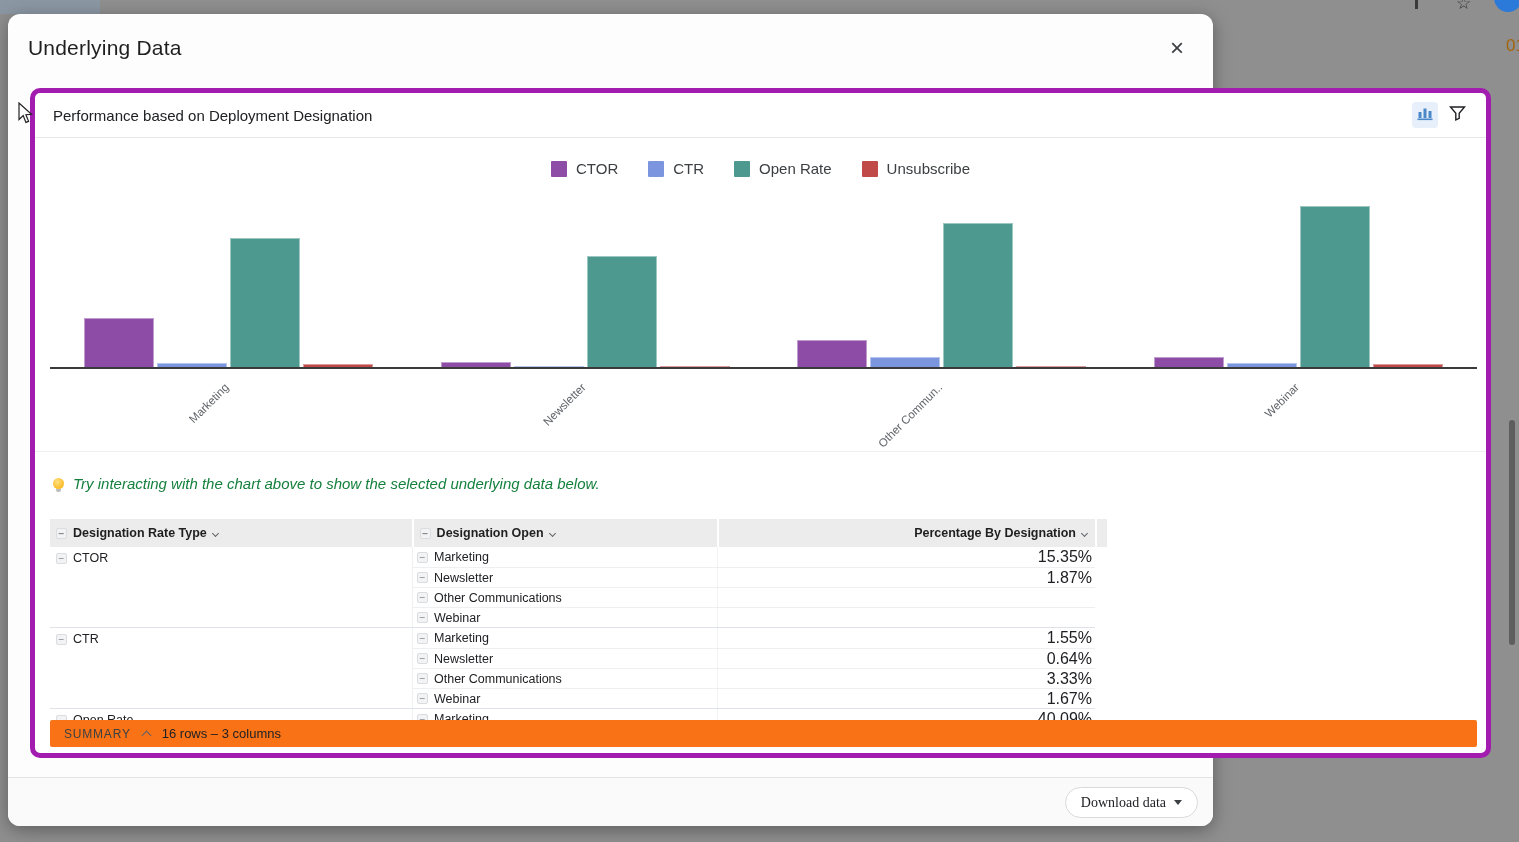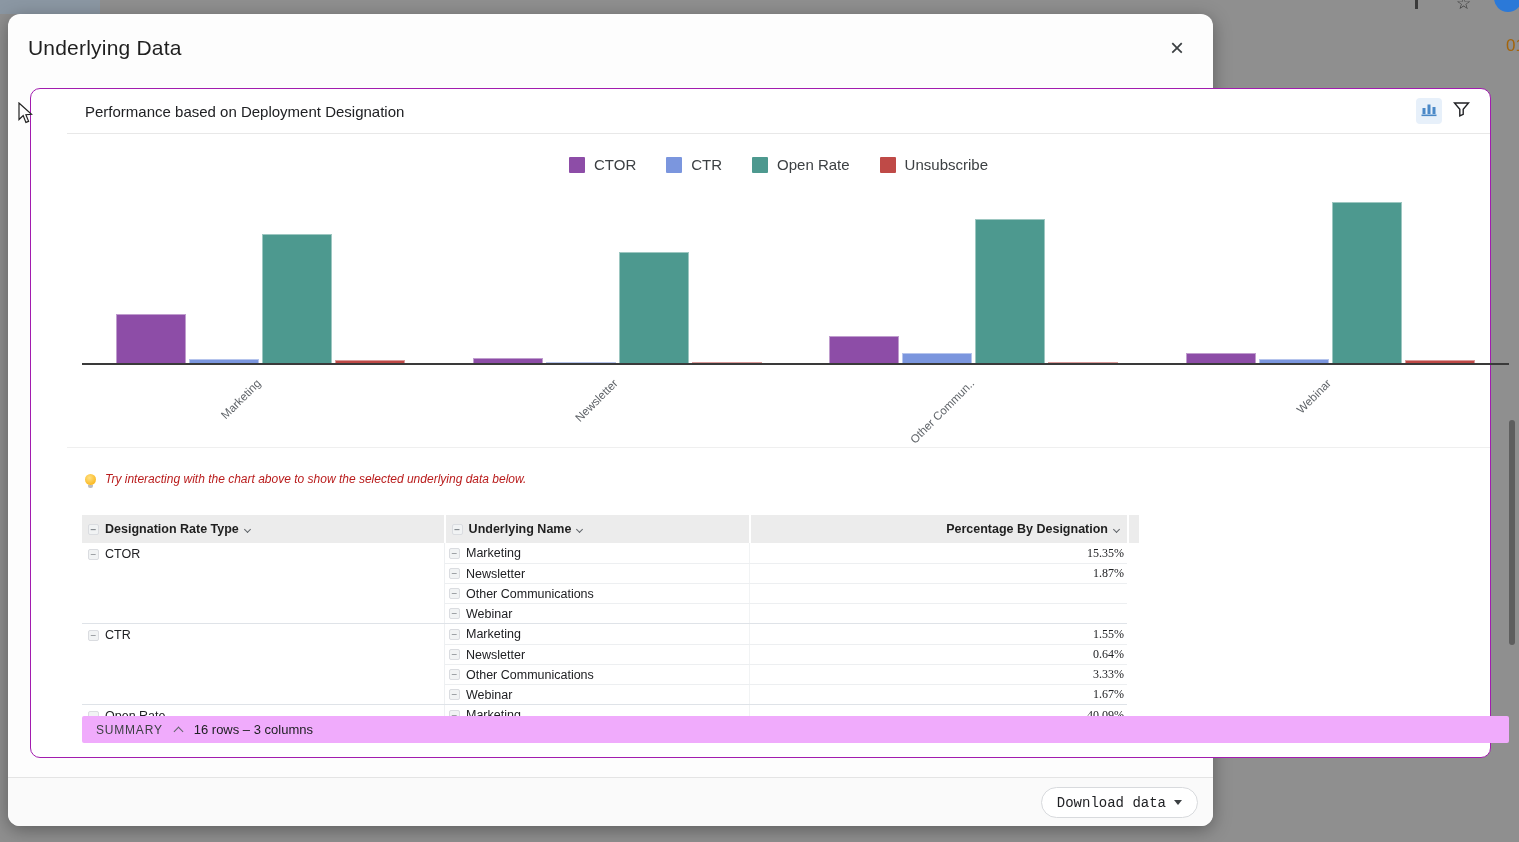--- a/index.html
+++ b/index.html
@@ -14,21 +14,21 @@
   .bg-circle { position:absolute; left:1494px; top:-16px; width:28px; height:28px; border-radius:50%; background:#2b79d8; }
   .bg-text { position:absolute; left:1506px; top:36px; font-size:17px; font-weight:500; color:#a4640a; white-space:nowrap; }
   .pg-scrollbar { position:absolute; left:1509px; top:420px; width:6px; height:225px; background:#5e5e5e; border-radius:3px; }
 
   
   .modal { position:absolute; left:8px; top:14px; width:1205px; height:812px; background:#fdfdfd; border-radius:12px; box-shadow:0 4px 18px rgba(0,0,0,.35); }
   .modal-title { position:absolute; left:20px; top:22px; font-size:21px; font-weight:500; color:#1f1f1f; letter-spacing:.2px; }
   .close-btn { position:absolute; top:20px; right:22px; width:28px; height:28px; border:none; background:transparent; font-size:24px; line-height:26px; color:#3c4043; cursor:pointer; font-weight:300; }
 
   
-  .card { position:absolute; left:22px; top:74px; width:1461px; height:670px; border:1px solid #a21caf; border-radius:10px; background:#fff;padding-left:36px; }
+  .card { position:absolute; left:22px; top:74px; width:1461px; height:670px; border:5px solid #a21caf; border-radius:10px; background:#fff; }
   .card-header { height:45px; border-bottom:1px solid #e8e8e8; display:flex; align-items:center; padding:0 16px 0 18px; }
   .card-title { flex:1; font-size:15px; color:#202124; }
   .icon-btn { width:26px; height:26px; border:none; border-radius:4px; background:transparent; display:flex; align-items:center; justify-content:center; cursor:pointer; }
   .icon-btn.active { background:#e7f0fa; }
   .icon-btn + .icon-btn { margin-left:6px; }
 
   
   .chart-region { position:relative; height:314px; border-bottom:1px solid #efefef; }
   .legend { position:absolute; left:0; top:22px; width:100%; display:flex; justify-content:center; gap:30px; }
   .legend-item { display:flex; align-items:center; gap:9px; cursor:pointer; }
@@ -38,21 +38,21 @@
   .bar { position:absolute; bottom:0; box-shadow:inset 0 0 0 1px rgba(255,255,255,.45); }
   .axis-line { position:absolute; left:15px; top:229px; width:1427px; height:2px; background:#3a3a3a; }
   .x-labels { position:absolute; left:15px; top:0; width:1427px; height:314px; pointer-events:none; }
   .x-label { position:absolute; top:243px; font-size:11.5px; color:#5f6368; white-space:nowrap; transform:rotate(-45deg); transform-origin:100% 0; }
 
   
   .data-section { position:relative; height:309px; }
   .tip-row { position:absolute; left:18px; right:18px; top:16px; height:30px; display:flex; align-items:center; }
   .bulb { position:relative; width:11px; height:11px; border-radius:50%; background:radial-gradient(circle at 40% 35%, #ffe082, #f9ab00); margin-right:9px; flex:0 0 auto; }
   .bulb::after { content:""; position:absolute; left:3px; bottom:-3px; width:5px; height:3px; background:#bdbdbd; border-radius:0 0 2px 2px; }
-  .tip-text { font-style:italic; font-size:12px; color:#b91c1c; }
+  .tip-text { font-style:italic; font-size:15px; color:#15803d; }
   .columns-shown { margin-left:auto; display:flex; align-items:center; gap:11px; }
   .cs-label { font-size:14px; color:#202124; }
   .cs-pill { position:relative; min-width:236px; height:30px; border:1px solid #dadce0; border-radius:15px; background:#fff; display:flex; align-items:center; padding:0 34px 0 15px; font-size:14px; color:#202124; cursor:pointer; }
   .cs-pill .chev { position:absolute; right:14px; top:11px; }
 
   .chev { display:inline-block; width:7px; height:7px; border-right:1.6px solid #5f6368; border-bottom:1.6px solid #5f6368; transform:rotate(45deg); }
   .chev.up { transform:rotate(-135deg); }
   .chev.sm { width:5px; height:5px; }
 
   
@@ -64,29 +64,29 @@
   .header-stub { position:absolute; left:1062px; top:67px; width:10px; height:28px; background:#ececec; }
   .mini { display:inline-flex; align-items:center; justify-content:center; width:11px; height:11px; border-radius:2px; background:#f1f3f4; border:1px solid #dadce0; color:#80868b; font-size:10px; line-height:9px; flex:0 0 auto; cursor:pointer; }
   .tbody { height:173px; overflow:hidden; background:#fff; }
   .tgroup { display:flex; border-bottom:1px solid #dfe3e8; }
   .rate-cell { width:363px; padding:4px 8px 0 6px; display:flex; align-items:flex-start; gap:6px; font-size:12.5px; border-right:1px solid #eef0f2; }
   .rate-cell .mini { margin-top:2px; }
   .trows { flex:1; }
   .trow { display:flex; height:20px; }
   .trow + .trow { border-top:1px solid #edeff1; }
   .name-cell { width:305px; display:flex; align-items:center; gap:6px; padding-left:4px; font-size:12.5px; border-right:1px solid #f1f3f4; }
-  .pct-cell { width:377px; display:flex; align-items:center; justify-content:flex-end; padding-right:3px; font-size:12px;font-family:Liberation Serif, serif; }
-  .summary-bar { position:absolute; left:15px; top:268px; width:1427px; height:27px; background:#f0abfc; border-radius:2px; display:flex; align-items:center; padding:0 14px; gap:12px; }
+  .pct-cell { width:377px; display:flex; align-items:center; justify-content:flex-end; padding-right:3px; font-size:16px; }
+  .summary-bar { position:absolute; left:15px; top:268px; width:1427px; height:27px; background:#f97316; border-radius:2px; display:flex; align-items:center; padding:0 14px; gap:12px; }
   .summary-label { font-size:12px; color:#3c4043; letter-spacing:.8px; }
   .summary-text { font-size:13px; color:#202124; }
   .summary-bar .chev { margin-top:3px; cursor:pointer; }
 
   
   .modal-footer { position:absolute; left:0; bottom:0; width:100%; height:49px; background:#fafafa; border-top:1px solid #e4e4e4; border-radius:0 0 12px 12px; }
-  .download-btn { position:absolute; right:15px; top:9px; height:31px; border:1px solid #d8dadd; border-radius:16px; background:#fff; display:flex; align-items:center; gap:8px; padding:0 15px; font-size:14px; color:#202124; font-family:Liberation Mono, monospace; cursor:pointer; }
+  .download-btn { position:absolute; right:15px; top:9px; height:31px; border:1px solid #d8dadd; border-radius:16px; background:#fff; display:flex; align-items:center; gap:8px; padding:0 15px; font-size:14px; color:#202124; font-family:Liberation Serif, serif; cursor:pointer; }
   .caret-down { width:0; height:0; border-left:4.5px solid transparent; border-right:4.5px solid transparent; border-top:5.5px solid #3c4043; }
 
   .cursor { position:absolute; left:17px; top:102px; z-index:50; pointer-events:none; }
 </style>
 </head>
 <body>
 
 <div>
   <div class="bg-tab"></div>
   <div class="bg-pin"></div>
@@ -180,21 +180,21 @@
 
       <div class="table-wrap">
         <div class="thead">
           <div class="th" style="width:363px">
             <span class="mini">−</span>
             <span>Designation Rate Type</span>
             <span class="chev sm"></span>
           </div>
           <div class="th" style="width:305px">
             <span class="mini">−</span>
-            <span>Underlying Name</span>
+            <span>Designation Open</span>
             <span class="chev sm"></span>
           </div>
           <div class="th right" style="width:377px">
             <span>Percentage By Designation</span>
             <span class="chev sm"></span>
           </div>
         </div>
         <div class="tbody" id="tbody">
             <div class="tgroup">
               <div class="rate-cell">

